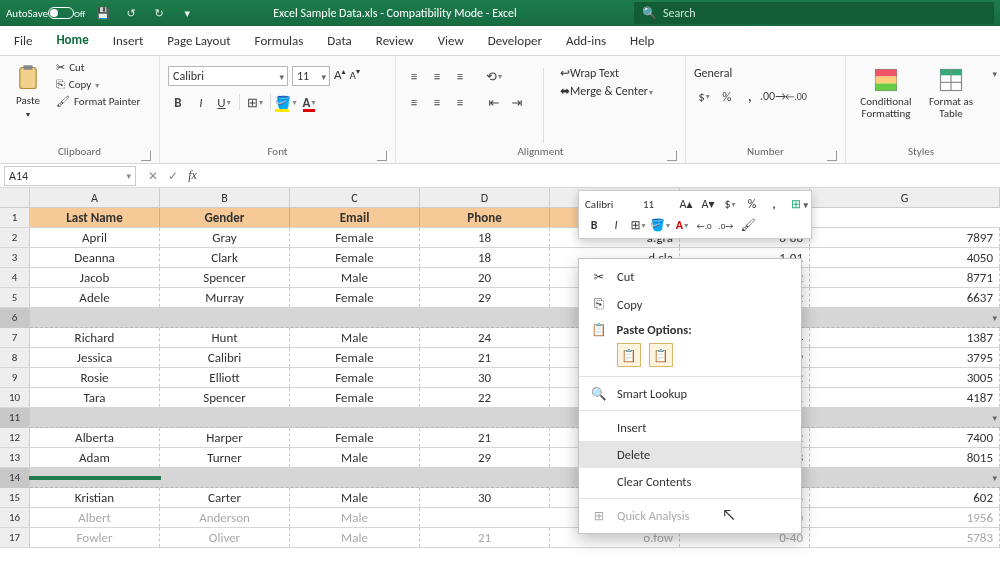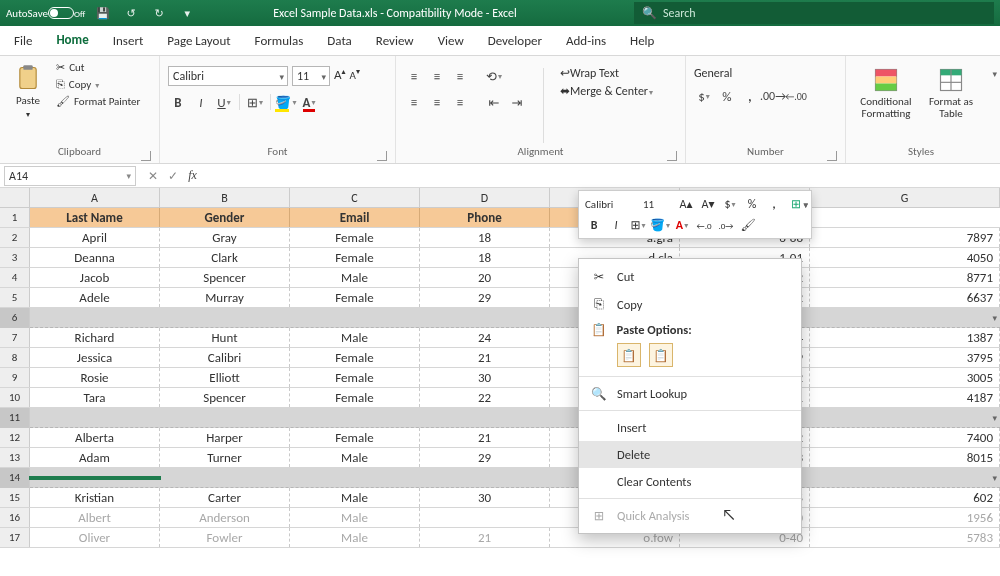--- a/index.html
+++ b/index.html
@@ -435,22 +435,22 @@
         <div class="cell c-a" style="width: 130px;">Albert</div>
         <div class="cell c-a" style="width: 130px;">Anderson</div>
         <div class="cell c-a" style="width: 130px;">Male</div>
         <div class="cell c-a" style="width: 130px; margin-top: 47px;">27</div>
         <div class="cell c-r" style="width: 130px;">a.ander</div>
         <div class="cell c-r" style="width: 130px;">4-30</div>
         <div class="cell c-r" style="width: 190px;">1956</div>
       </div>
       <div class="row dim">
         <div class="rh">17</div>
+        <div class="cell c-a" style="width: 130px;">Fowler</div>
         <div class="cell c-a" style="width: 130px;">Oliver</div>
-        <div class="cell c-a" style="width: 130px;">Fowler</div>
         <div class="cell c-a" style="width: 130px;">Male</div>
         <div class="cell c-a" style="width: 130px;">21</div>
         <div class="cell c-r" style="width: 130px;">o.fow</div>
         <div class="cell c-r" style="width: 130px;">0-40</div>
         <div class="cell c-r" style="width: 190px;">5783</div>
       </div>
     </div>
 </div>
 
 <div class="mini-toolbar">

